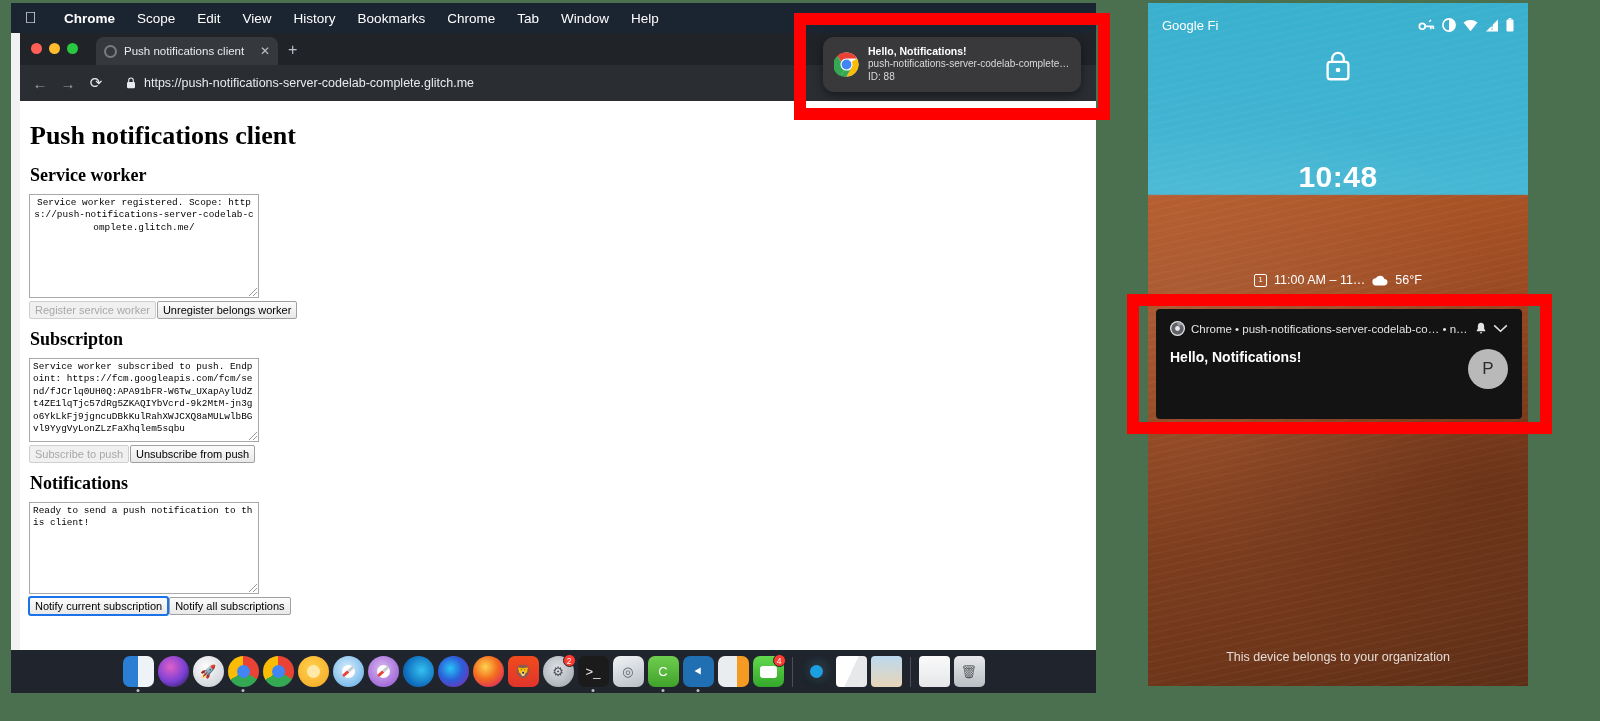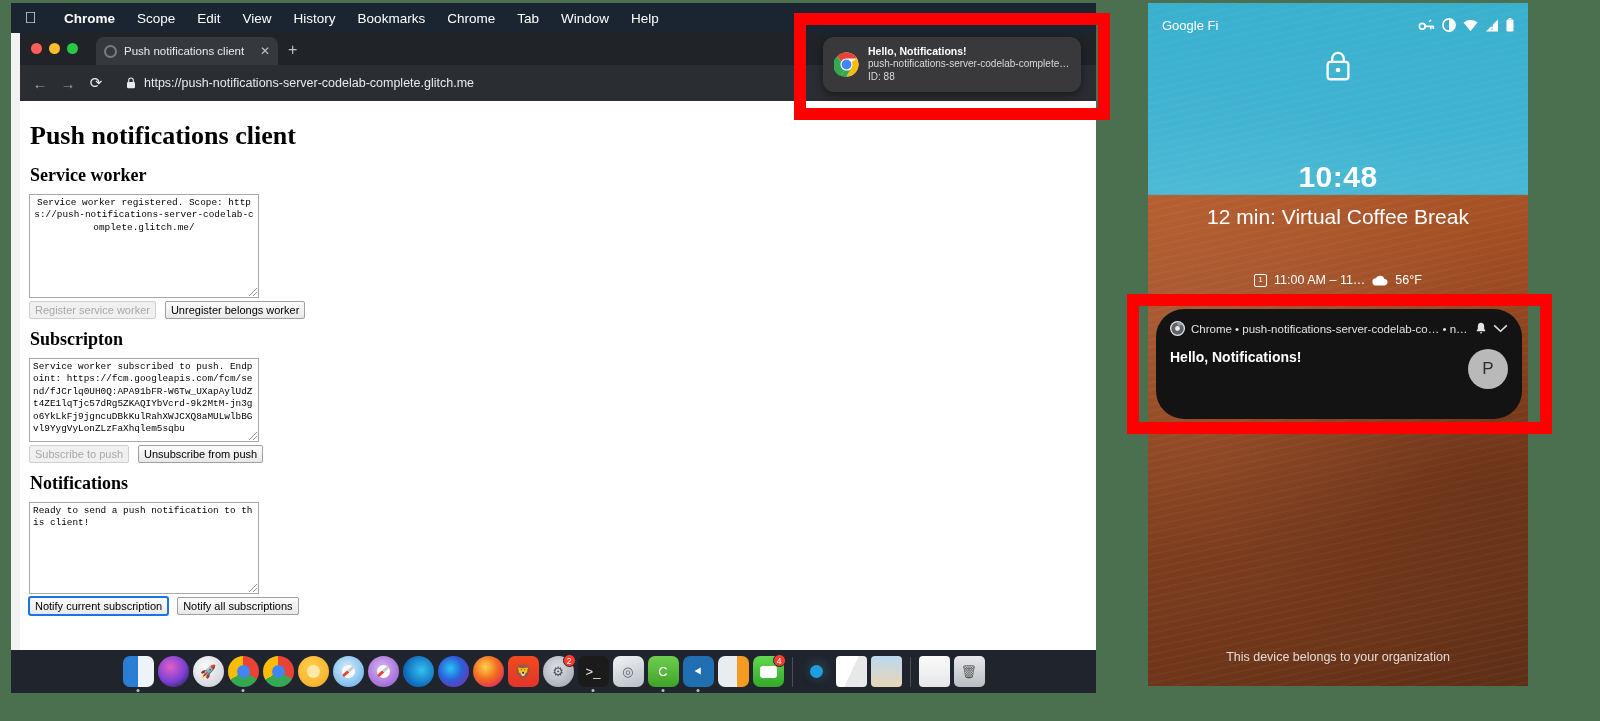--- a/index.html
+++ b/index.html
@@ -83,21 +83,21 @@
   }
   .ta.sw { height: 104px; text-align: center; }
   .ta.sub { height: 84px; overflow-y: scroll; }
   .ta.nt { height: 92px; }
   .ta::-webkit-scrollbar { width: 9px; }
   .ta::-webkit-scrollbar-thumb { background: #c1c1c1; }
   .ta::-webkit-scrollbar-track { background: #f1f1f1; }
   .grip { position:absolute; right:1px; bottom:1px; width:8px; height:8px;
      background: linear-gradient(135deg, transparent 45%, #999 46%, #999 54%, transparent 55%,
      transparent 70%, #999 71%, #999 79%, transparent 80%); }
-  .btnrow { display: flex; gap: 9px; margin-top: 3px; }
+  .btnrow { display: flex; gap: 1px; margin-top: 3px; }
   .btn {
     font-family: "Liberation Sans", sans-serif; font-size: 11px;
     background: linear-gradient(#fcfcfc,#e8e8e8); border: 1px solid #a0a0a0;
     border-radius: 2px; padding: 2px 5px; color: #000; white-space: nowrap;
   }
   .btn.disabled { color: #a8a8a8; background: #f0f0f0; border-color:#cfcfcf; }
   .btn.focus { outline: 2px solid #1a73e8; outline-offset: -1px; }
 
   .mac-dock {
     position: absolute; left: 0; bottom: 0; width: 1085px; height: 43px;
@@ -164,21 +164,21 @@
     font-size: 21px; line-height: 1.32; padding: 0 26px;
   }
   .and-meta {
     position:absolute; left:0; top:270px; width:380px; z-index:5;
     display:flex; align-items:center; justify-content:center; gap:7px; font-size: 12.5px;
   }
   .cal-ico { width: 13px; height: 13px; border: 1.6px solid #fff; border-radius: 2px;
      font-size: 7.5px; display:flex;align-items:center;justify-content:center; line-height:1;}
   .and-notif {
     position:absolute; left: 1156px; top: 309px; width: 366px; height: 110px;
-    background: #131314; border-radius: 28px; padding: 12px 14px; z-index: 50;
+    background: #131314; border-radius: 4px; padding: 12px 14px; z-index: 50;
   }
   .nf-head { display:flex; align-items:center; gap:6px; font-size: 11.5px; color:#e3e3e3; }
   .nf-appico { width:15px;height:15px;border-radius:50%;background:#e8eaed; flex:none;
      display:flex;align-items:center;justify-content:center;}
   .nf-src { flex:1; overflow:hidden; white-space:nowrap; text-overflow:ellipsis; }
   .nf-title { font-size: 14px; font-weight: bold; color:#fff; margin-top: 13px; }
   .nf-body { font-size: 12.5px; color:#d6d6d6; margin-top: 3px; }
   .nf-avatar {
     position:absolute; right: 14px; top: 40px; width: 40px; height: 40px; border-radius:50%;
     background: #b9b9b9; color:#2a2a2a; font-size: 17px;
@@ -422,21 +422,20 @@
 
     <span class="and-lock">
       <svg width="28" height="30" viewBox="0 0 24 26">
         <rect x="3" y="9.5" width="18" height="15" rx="2.4" fill="none" stroke="#fff" stroke-width="2"></rect>
         <path d="M7 9.5V6.6a5 5 0 0 1 10 0v2.9" fill="none" stroke="#fff" stroke-width="2"></path>
         <circle cx="12" cy="16.5" r="2" fill="#fff"></circle>
       </svg>
     </span>
 
     <div class="and-clock">10:48</div>
-    <div class="and-event">12 min:  Virtual Coffee Break</div>
     <div class="and-meta">
       <span class="cal-ico">1</span>
       <span>11:00 AM – 11…</span>
       <svg width="16" height="11" viewBox="0 0 18 12">
         <path d="M4.6 11.5a4 4 0 0 1-.3-8A5.2 5.2 0 0 1 14 4.3a3.6 3.6 0 0 1-.4 7.2z" fill="#fff"></path>
       </svg>
       <span>56°F</span>
     </div>
 
     <div class="and-footer">This device belongs to your organization</div>

